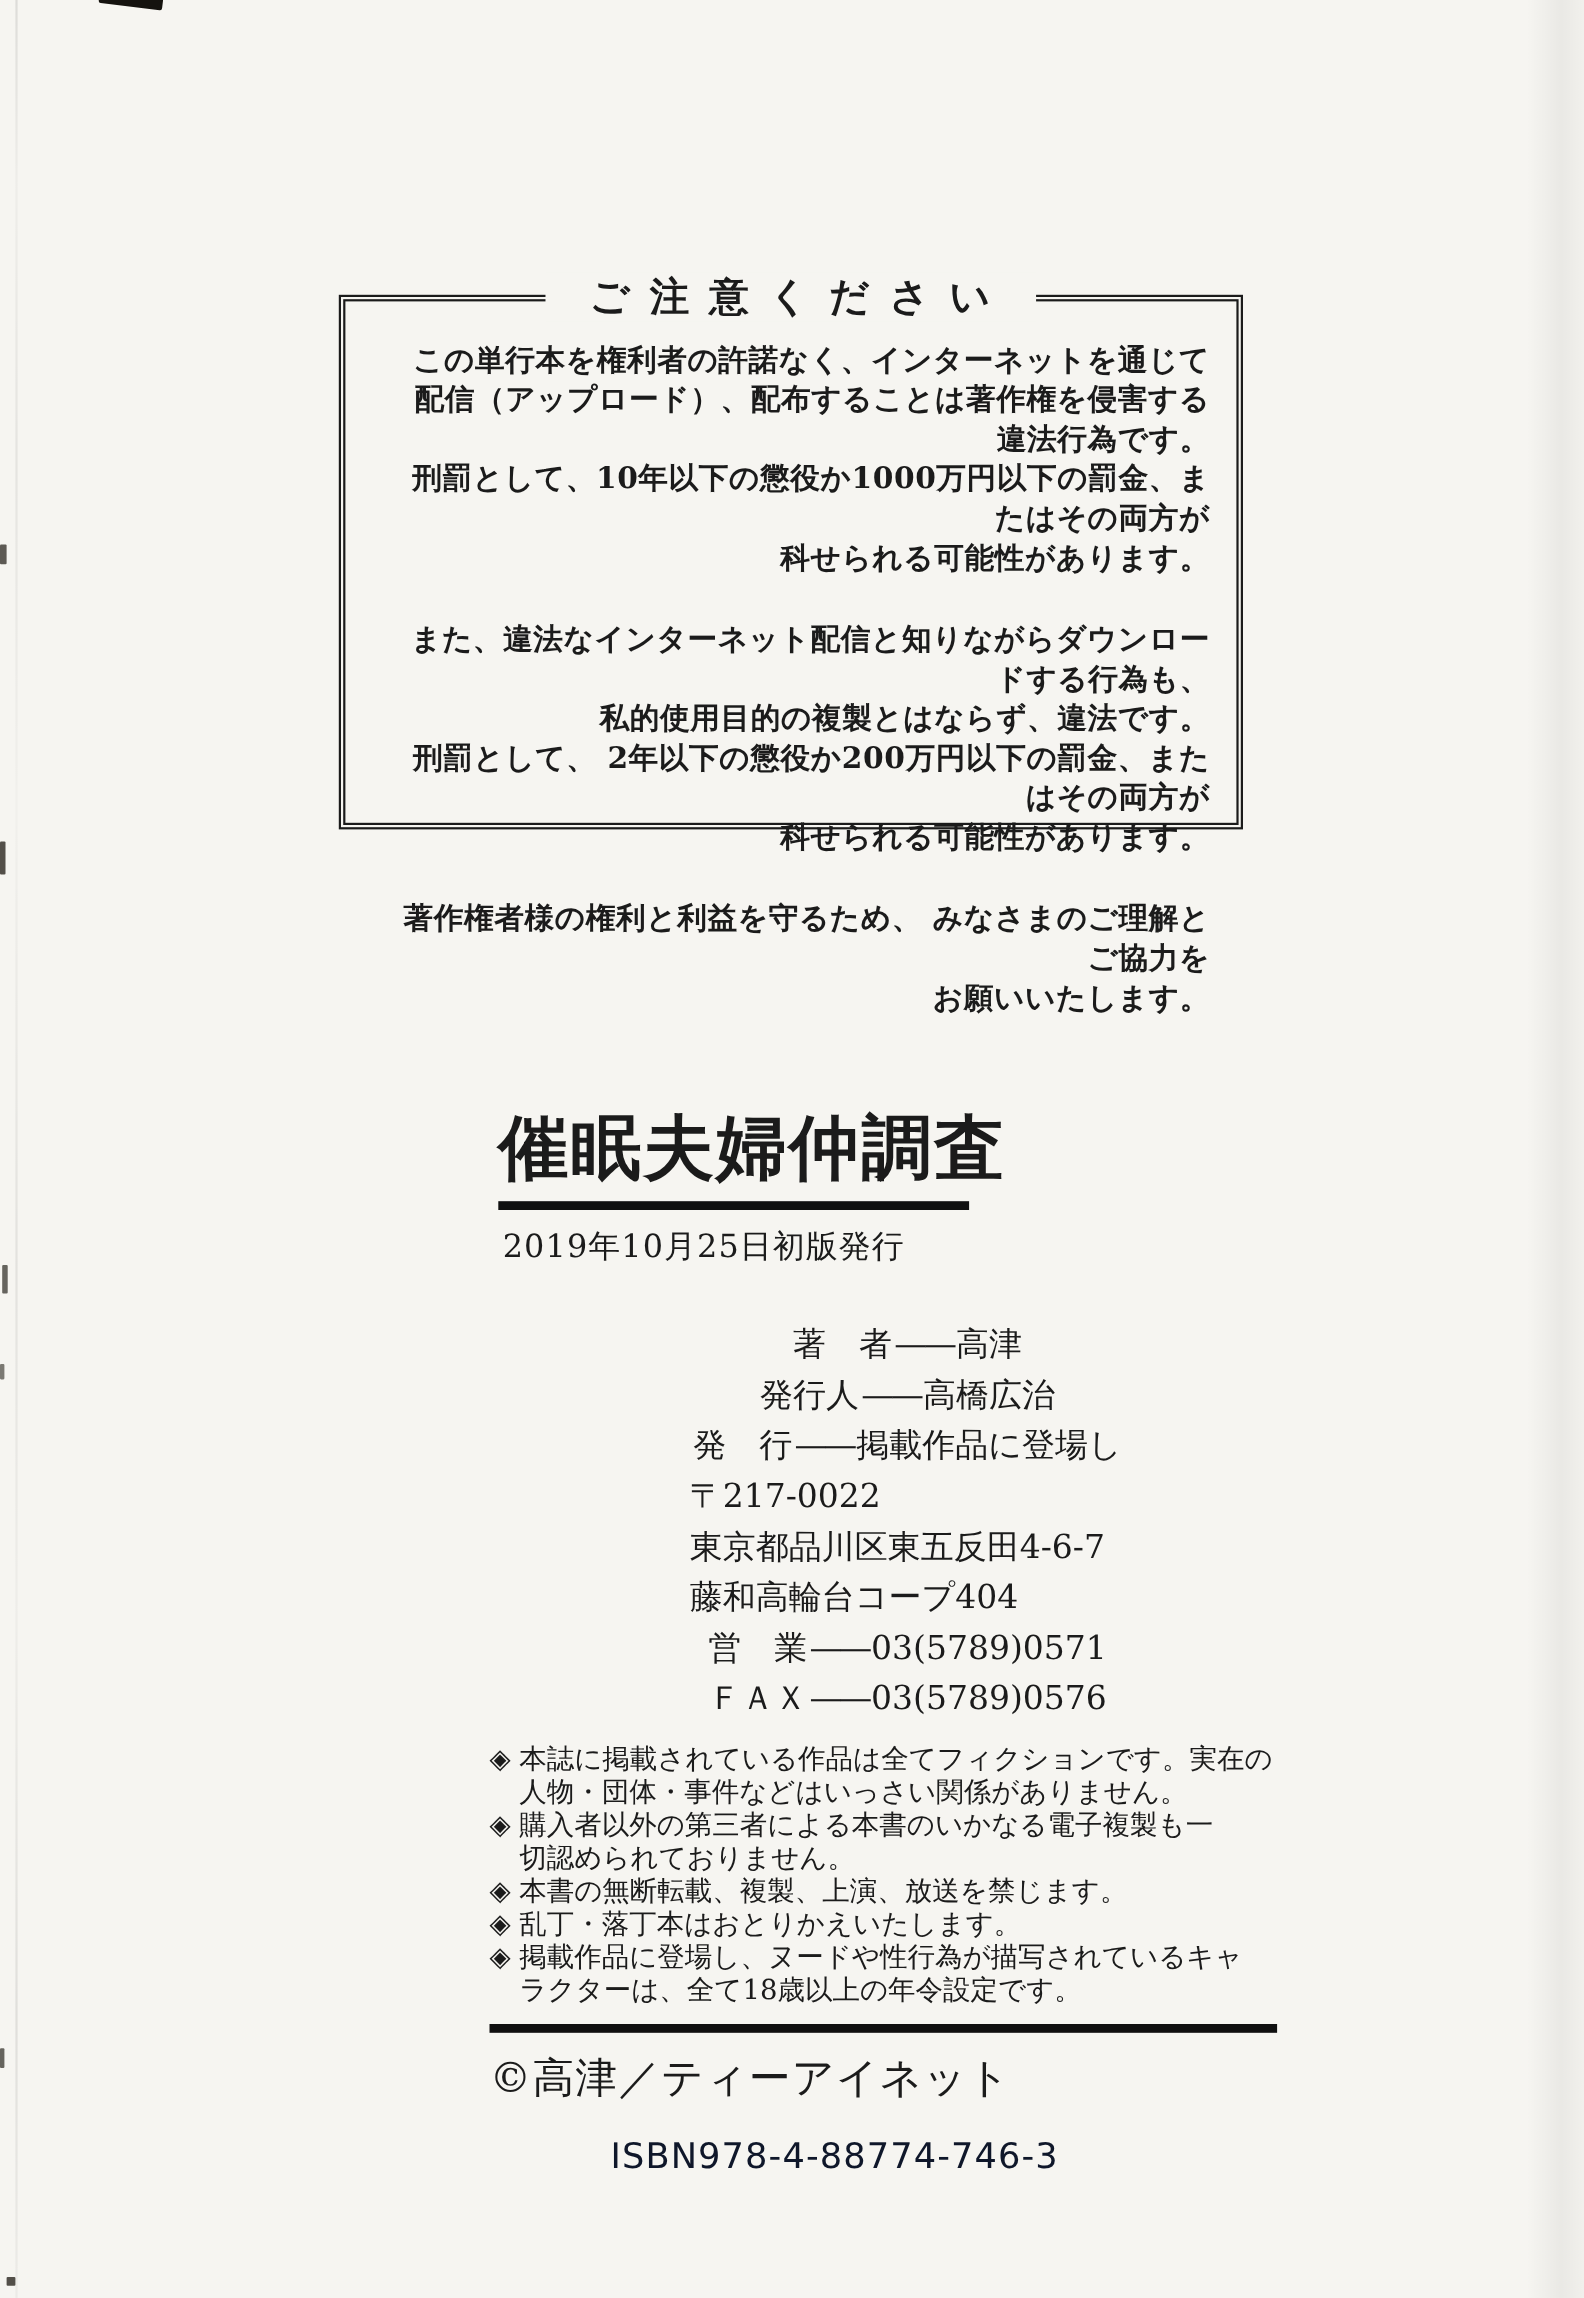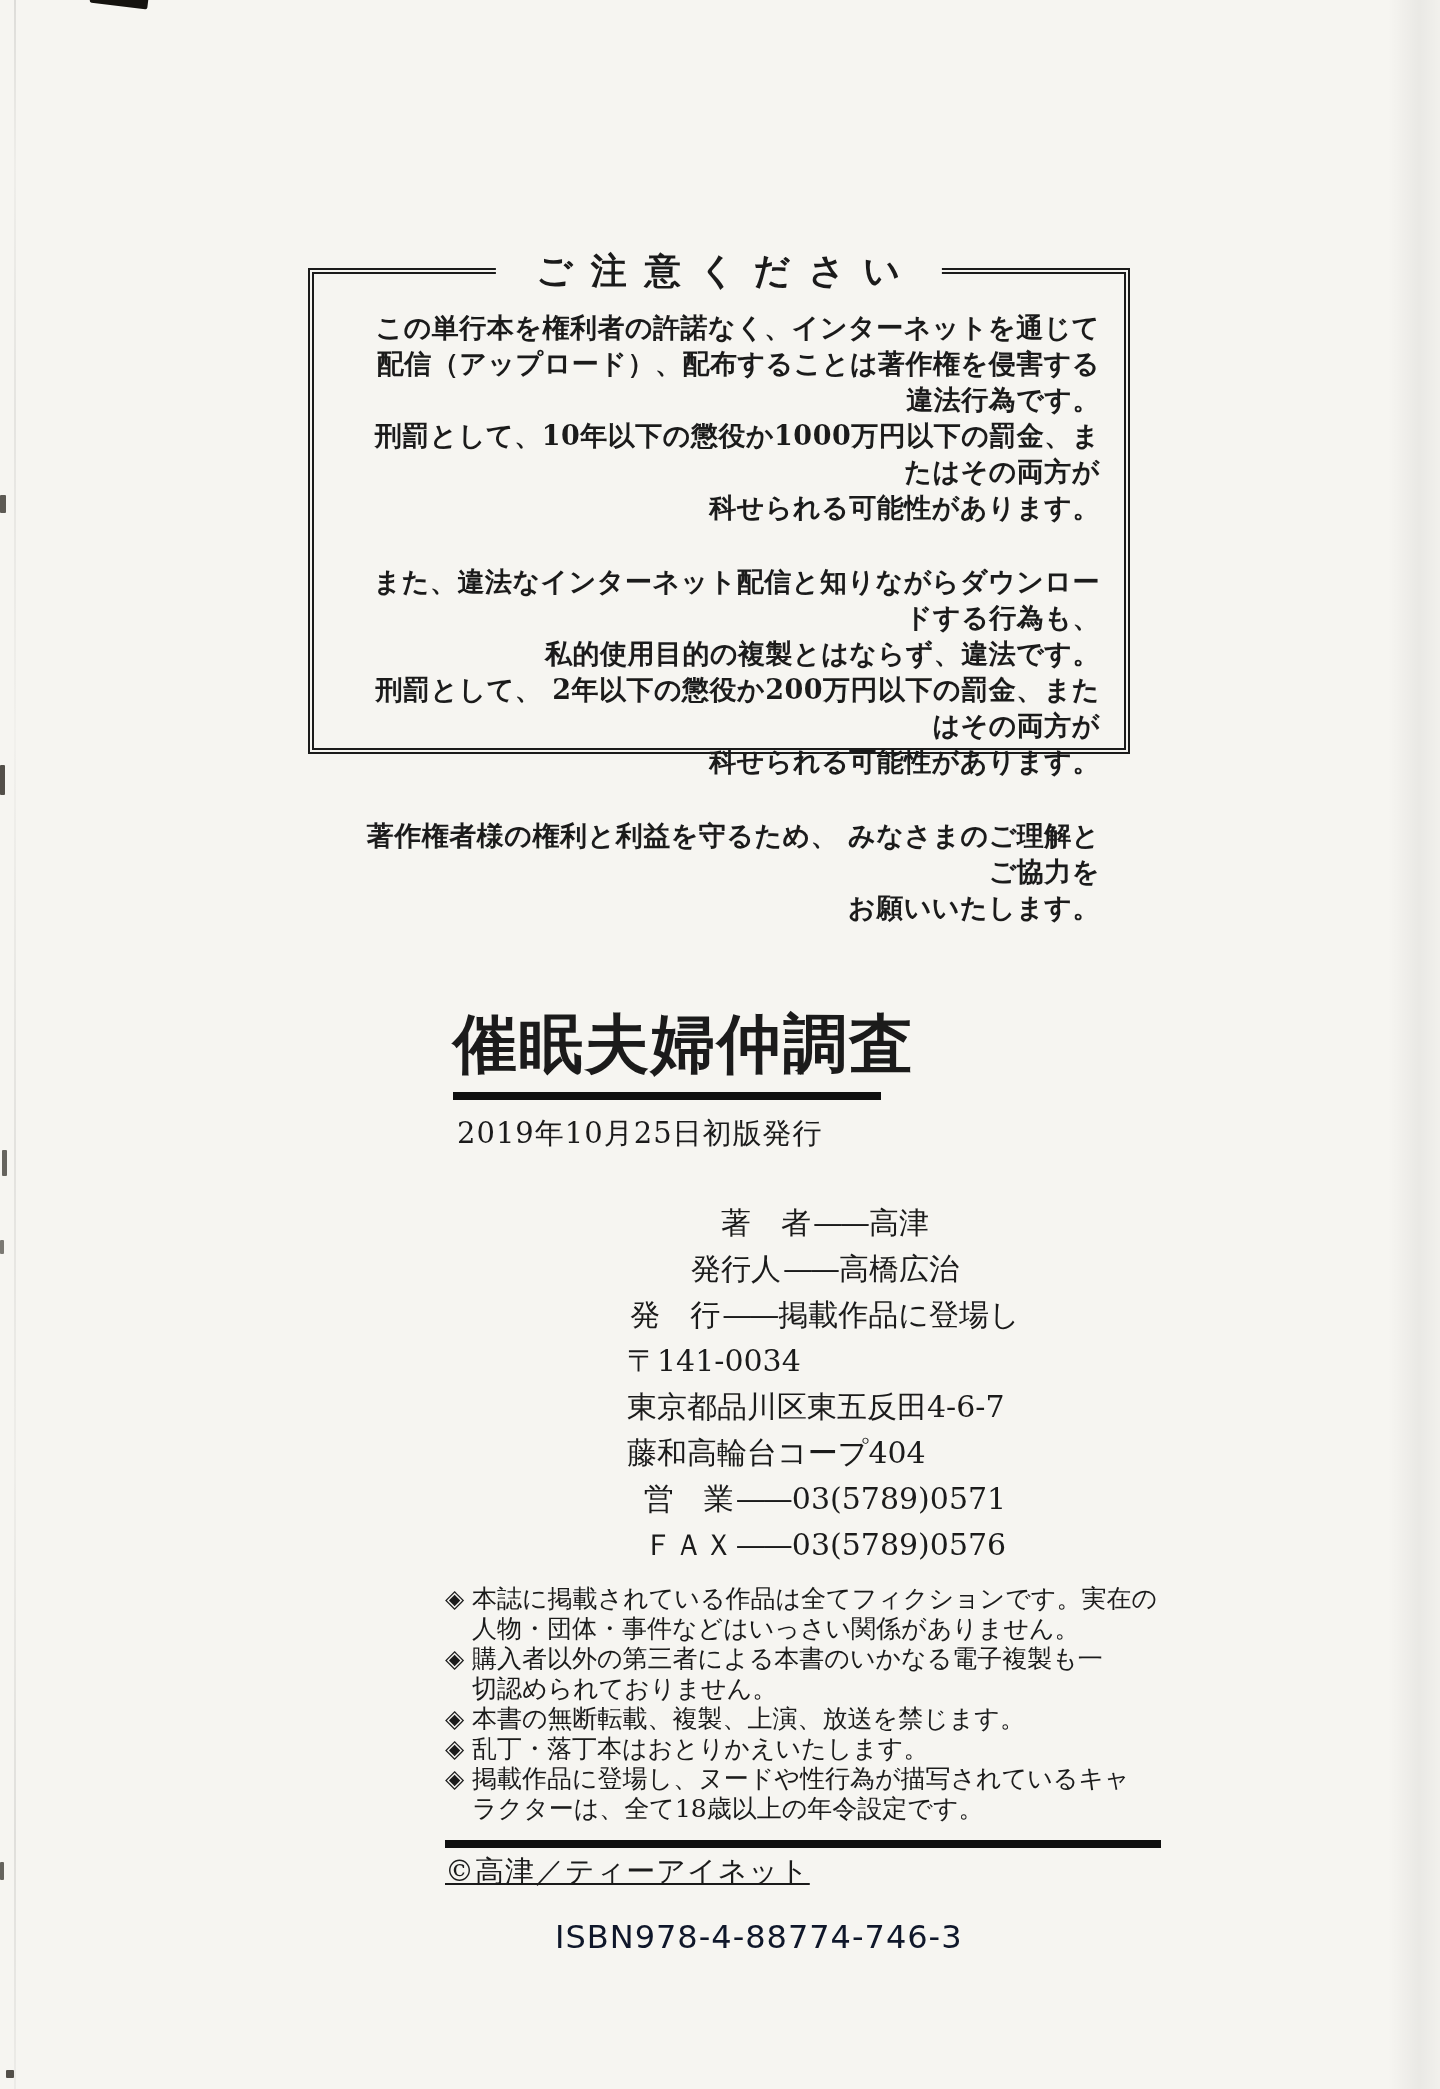--- a/index.html
+++ b/index.html
@@ -75,21 +75,21 @@
   .pub-row .lbl{display:inline-block;min-width:88px;}
   .pub-row .dash{display:inline-block;letter-spacing:-3px;margin:0 2px;}
   .addr{margin-left:162px;font-size:30px;line-height:46px;white-space:nowrap;}
 
   .notes{margin-top:16px;font-size:25px;line-height:30px;letter-spacing:0;}
   .note{display:flex;margin-bottom:0;}
   .note .marker{flex:0 0 27px;}
   .note .txt{white-space:pre-line;}
 
   .bottom-rule{width:716px;height:8px;background:#101010;margin-top:16px;}
-  .copyright-line{font-size:29px;margin-top:4px;letter-spacing:1px;text-decoration:underline;}
+  .copyright-line{font-size:38px;margin-top:16px;letter-spacing:1px;}
   .isbn-line{
     font-family:"DejaVu Sans","Liberation Sans",sans-serif;
     font-size:32px;margin:26px 0 0 110px;letter-spacing:1px;color:#0f172a;
   }
 </style>
 </head>
 <body>
 
 <div class="crease-left"></div>
 <div class="mark-topleft"></div>
@@ -132,21 +132,21 @@
       <span class="lbl">発行人</span>
       <span class="dash">——</span>
       <span class="val">高橋広治</span>
     </div>
     <div class="pub-row">
       <span class="lbl">発　行</span>
       <span class="dash">——</span>
       <span class="val">掲載作品に登場し</span>
     </div>
 
-    <div class="addr">〒141-0034</div>
+    <div class="addr">〒217-0022</div>
     <div class="addr">東京都品川区東五反田4-6-7</div>
     <div class="addr">藤和高輪台コープ404</div>
 
     <div class="pub-row">
       <span class="lbl">営　業</span>
       <span class="dash">——</span>
       <span class="val">03(5789)0571</span>
     </div>
     <div class="pub-row">
       <span class="lbl">ＦＡＸ</span>

